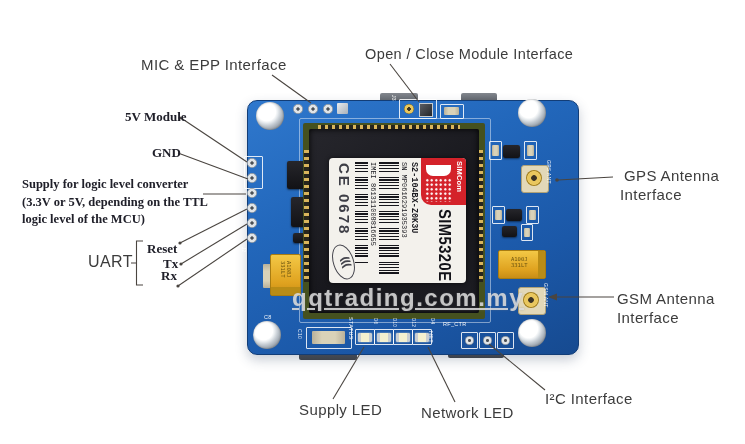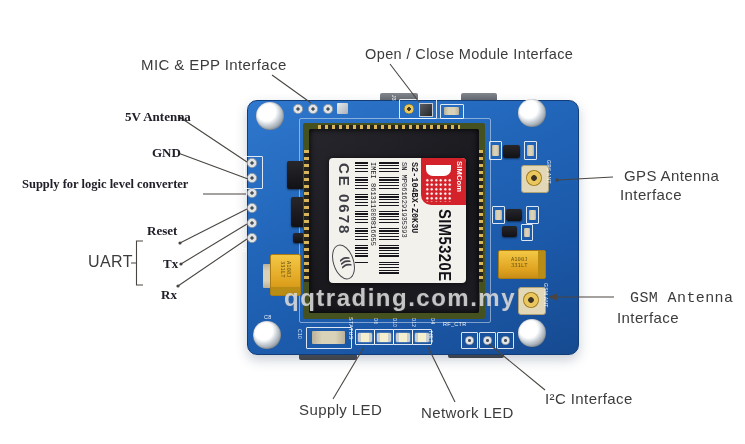--- a/index.html
+++ b/index.html
@@ -56,23 +56,23 @@
   #dotgrid{position:absolute;left:20px;top:14px;width:24px;height:27px;
        background-image:radial-gradient(#ffffff 1px,transparent 1.35px);background-size:4.5px 4.5px;}
   #dshape{position:absolute;left:7px;top:15px;width:11px;height:25px;background:#fff;border-radius:0 7px 7px 0;}
   .barcode{position:absolute;background:repeating-linear-gradient(90deg,#16161c 0 1.5px,#f3f1ec 1.5px 3px,#16161c 3px 3.8px,#f3f1ec 3.8px 6.2px,#16161c 6.2px 7px,#f3f1ec 7px 8.5px);}
   .mono-s{position:absolute;font-family:"Liberation Mono",monospace;color:#1c1c22;white-space:nowrap;}
   #ce-mark{position:absolute;left:5px;top:113px;font-family:"Liberation Sans",sans-serif;
        font-weight:bold;font-size:15px;letter-spacing:2px;color:#3e3e46;}
   #ccc-mark{position:absolute;left:86px;top:112px;width:34px;height:19px;border:1.4px solid #44444c;
        border-radius:50%;transform:rotate(-18deg);color:#44444c;font-weight:bold;font-size:11px;
        line-height:15px;text-align:center;letter-spacing:-1.5px;font-family:"DejaVu Sans",sans-serif;}
-  #watermark{position:absolute;left:284px;top:284px;font-size:24px;letter-spacing:1.5px;
+  #watermark{position:absolute;left:292px;top:284px;font-size:24px;letter-spacing:1.5px;
        color:rgba(222,222,222,.85);font-family:"Liberation Sans",sans-serif;font-weight:bold;
-       text-shadow:0 0 2px rgba(120,120,120,.35);}
+       text-shadow:0 0 2px rgba(120,120,120,.35);text-decoration:underline;}
   svg.lines{position:absolute;left:0;top:0;z-index:30;pointer-events:none;}
   .lbl-layer{z-index:40;}
 </style>
 </head>
 <body>
 
 <div id="stage">
 
   <div class="tab" style="left:380px;top:93px;width:38px;height:10px;"></div>
   <div class="tab" style="left:461px;top:93px;width:36px;height:9px;"></div>
@@ -239,31 +239,32 @@
       <circle cx="180" cy="243" r="1.6"></circle>
       <circle cx="181" cy="264" r="1.6"></circle>
       <circle cx="178" cy="286" r="1.6"></circle>
       <circle cx="557" cy="180" r="1.8"></circle>
       <polygon points="548,297 557,293.6 557,300.4"></polygon>
     </g>
   </svg>
 
   <div class="lbl-sans lbl-layer" style="left:365px;top:46px;font-size:14.5px;">Open / Close Module Interface</div>
   <div class="lbl-sans lbl-layer" style="left:141px;top:56px;">MIC &amp; EPP Interface</div>
-  <div class="lbl-serif lbl-layer" style="left:125px;top:109px;">5V Antenna</div>
+  <div class="lbl-serif lbl-layer" style="left:125px;top:109px;">5V Module</div>
   <div class="lbl-serif lbl-layer" style="left:152px;top:145px;">GND</div>
   <div class="lbl-serif-par lbl-layer" style="left:22px;top:176px;width:195px;">
     <span>Supply for logic level converter</span><br>
-    <br>
-  </div>
-  <div class="lbl-serif lbl-layer" style="left:147px;top:223px;">Reset</div>
+    <span>(3.3V or 5V, depending on the TTL</span><br>
+    <span>logic level of the MCU)</span>
+  </div>
+  <div class="lbl-serif lbl-layer" style="left:147px;top:241px;">Reset</div>
   <div class="lbl-sans lbl-layer" style="left:88px;top:253px;font-size:16px;">UART</div>
   <div class="lbl-serif lbl-layer" style="left:163px;top:256px;">Tx</div>
-  <div class="lbl-serif lbl-layer" style="left:161px;top:287px;">Rx</div>
+  <div class="lbl-serif lbl-layer" style="left:161px;top:268px;">Rx</div>
   <div class="lbl-sans lbl-layer" style="left:624px;top:167px;">GPS Antenna</div>
   <div class="lbl-sans lbl-layer" style="left:620px;top:186px;">Interface</div>
-  <div class="lbl-sans lbl-layer" style="left:630px;top:290px;font-family:Liberation Mono, monospace;">GSM Antenna</div>
+  <div class="lbl-sans lbl-layer" style="left:617px;top:290px;">GSM Antenna</div>
   <div class="lbl-sans lbl-layer" style="left:617px;top:309px;">Interface</div>
   <div class="lbl-sans lbl-layer" style="left:299px;top:401px;">Supply LED</div>
   <div class="lbl-sans lbl-layer" style="left:545px;top:390px;">I²C Interface</div>
   <div class="lbl-sans lbl-layer" style="left:421px;top:404px;">Network LED</div>
 
 </div>
 
 </body></html>

